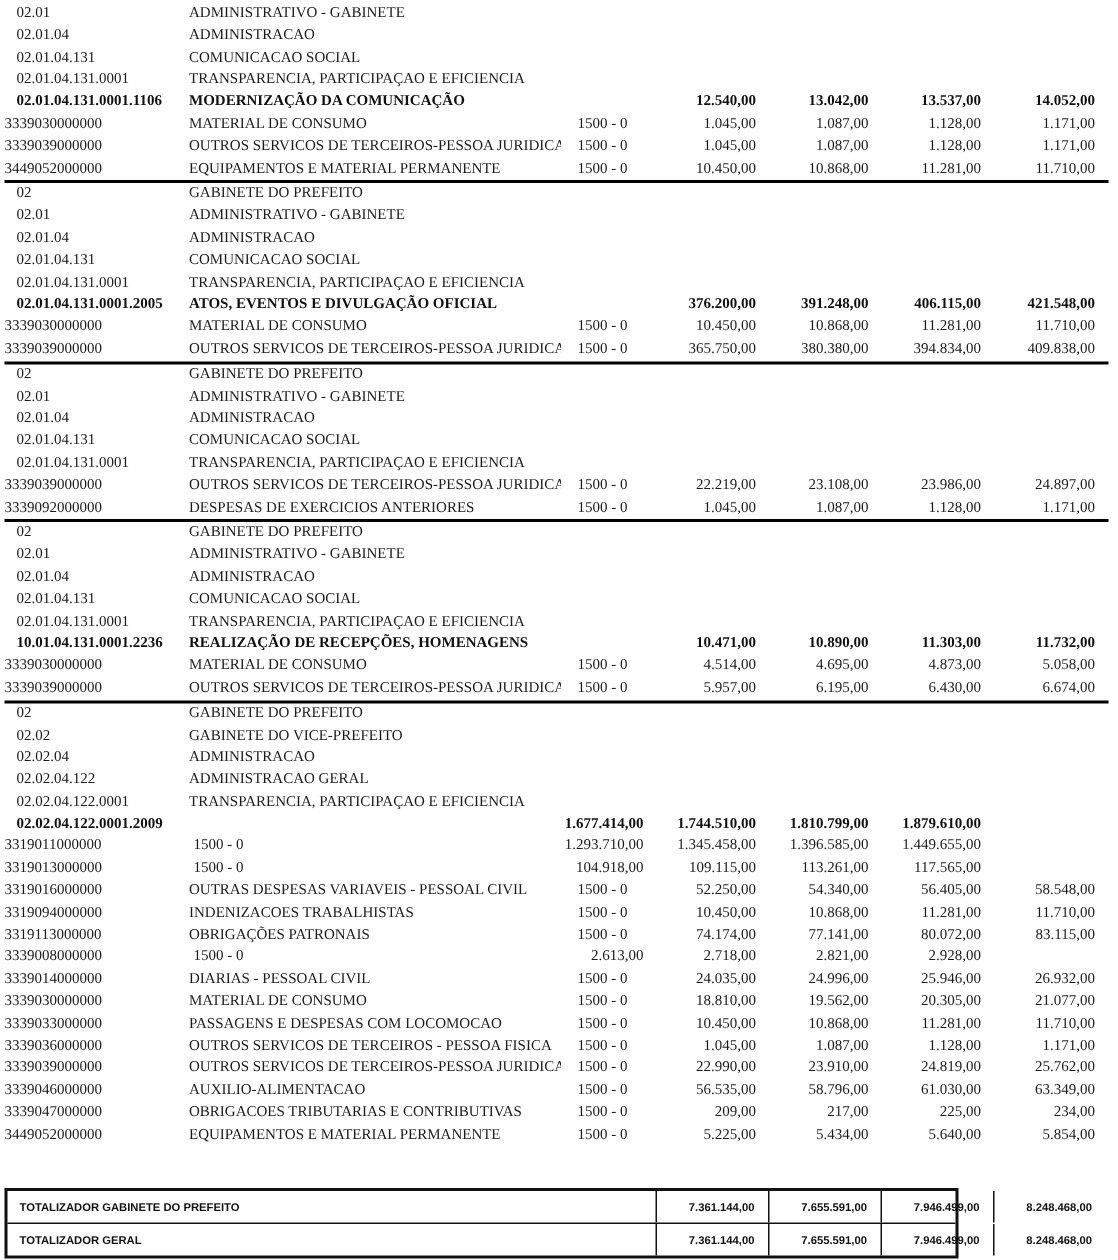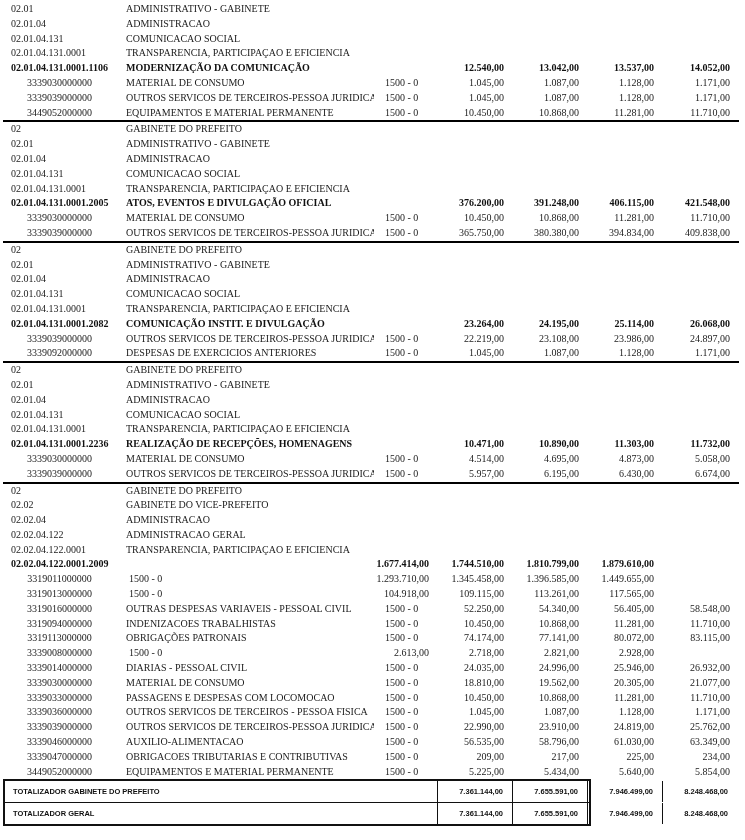--- a/index.html
+++ b/index.html
@@ -10,31 +10,32 @@
   }
   .report{margin:2px 0 0 3px;width:736px;}
   
   .row{
     display:grid;
     grid-template-columns:115px 256px 64px 75px 75px 75px 76px;
     height:14.8px;line-height:14.8px;font-size:10px;font-family:Liberation Serif, serif;
   }
   .cell{overflow:hidden;white-space:nowrap;}
   .code{padding-left:8px;}
-  .row.expense .code{text-align:center;padding-left:0;padding-right:2px;}
+  .row.expense .code{text-align:left;padding-left:0;padding-right:2px;}
   .desc{padding-left:8px;}
   .src{padding-left:11px;}
   .val{text-align:right;padding-right:9px;}
   .row.program{font-weight:bold;color:#111;}
   .section{border-bottom:2px solid #000;}
   #sections .section:last-child{border-bottom:0;}
   
   .totals{
-    width:588px;box-sizing:border-box;
+    width:636px;box-sizing:border-box;
     border:2px solid #111;
+    margin-top:27px;
   }
   .trow{
     display:grid;
     grid-template-columns:432px 75px 75px 75px 75px;
     height:21px;line-height:21px;
     font-weight:bold;font-size:7.5px;color:#111;
   }
   .trow + .trow{border-top:1.5px solid #111;}
   .tlabel{padding-left:8px;overflow:hidden;white-space:nowrap;}
   .tval{
@@ -235,29 +236,20 @@
   </div>
         <div class="row level">
     <span class="cell code">02.01.04.131.0001</span>
     <span class="cell desc">TRANSPARENCIA, PARTICIPAÇAO E EFICIENCIA</span>
     <span class="cell src"></span>
     <span class="cell val"></span>
     <span class="cell val"></span>
     <span class="cell val"></span>
     <span class="cell val"></span>
   </div>
-        <div class="row program">
-    <span class="cell code">02.01.04.131.0001.2082</span>
-    <span class="cell desc">COMUNICAÇÃO INSTIT. E DIVULGAÇÃO</span>
-    <span class="cell src"></span>
-    <span class="cell val">23.264,00</span>
-    <span class="cell val">24.195,00</span>
-    <span class="cell val">25.114,00</span>
-    <span class="cell val">26.068,00</span>
-  </div>
         <div class="row expense">
     <span class="cell code">3339039000000</span>
     <span class="cell desc">OUTROS SERVICOS DE TERCEIROS-PESSOA JURIDICA</span>
     <span class="cell src">1500 - 0</span>
     <span class="cell val">22.219,00</span>
     <span class="cell val">23.108,00</span>
     <span class="cell val">23.986,00</span>
     <span class="cell val">24.897,00</span>
   </div>
         <div class="row expense">
@@ -310,21 +302,21 @@
         <div class="row level">
     <span class="cell code">02.01.04.131.0001</span>
     <span class="cell desc">TRANSPARENCIA, PARTICIPAÇAO E EFICIENCIA</span>
     <span class="cell src"></span>
     <span class="cell val"></span>
     <span class="cell val"></span>
     <span class="cell val"></span>
     <span class="cell val"></span>
   </div>
         <div class="row program">
-    <span class="cell code">02.01.04.131.0001.2236</span>
+    <span class="cell code">10.01.04.131.0001.2236</span>
     <span class="cell desc">REALIZAÇÃO DE RECEPÇÕES, HOMENAGENS</span>
     <span class="cell src"></span>
     <span class="cell val">10.471,00</span>
     <span class="cell val">10.890,00</span>
     <span class="cell val">11.303,00</span>
     <span class="cell val">11.732,00</span>
   </div>
         <div class="row expense">
     <span class="cell code">3339030000000</span>
     <span class="cell desc">MATERIAL DE CONSUMO</span>

